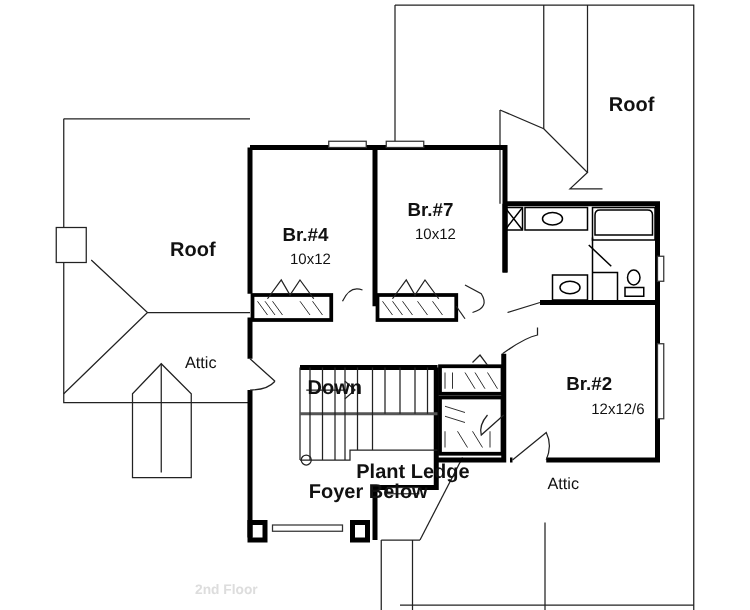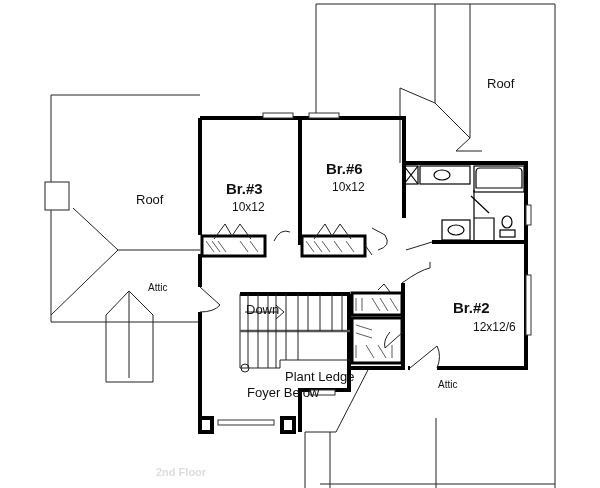--- a/index.html
+++ b/index.html
@@ -1,22 +1,22 @@
 <!DOCTYPE html>
 <html><head>
 <meta charset="utf-8">
 <style>
   html,body{margin:0;padding:0;background:#fff;}
   body{width:600px;height:488px;position:relative;overflow:hidden;font-family:"Liberation Sans",sans-serif;}
   svg{position:absolute;left:0;top:0;}
   .lbl{position:absolute;color:#111;font-family:"Liberation Sans",sans-serif;white-space:nowrap;}
   .room{font-weight:bold;font-size:15px;}
   .dim{font-size:12px;}
-  .area{font-size:13px;font-weight:normal;}
-  .area2{font-size:10px;}
+  .area{font-size:16px;font-weight:bold;}
+  .area2{font-size:13px;}
   .faint{color:#ddd;font-size:11px;font-weight:bold;text-align:center;}
 </style>
 </head>
 <body>
 
 <svg width="600" height="488" viewBox="0 0 600 488">
   <g fill="none" stroke="#222" stroke-width="1">
 
     <path d="M51 95 H200"></path>
     <path d="M51 95 V182"></path>
@@ -127,24 +127,24 @@
     <path d="M402 283 Q420 270 430 268 V262"></path>
     <path d="M403 332 L385 348 Q383 340 390 332"></path>
     <path d="M410 368 L437 346 Q442 356 437 368"></path>
     <path d="M378 290 L384 284 L390 292"></path>
   </g>
 </svg>
 
 <span class="lbl area" style="left:136px;top:192px;">Roof</span>
 <span class="lbl area" style="left:487px;top:76px;">Roof</span>
 
-<span class="lbl room" style="left:226px;top:180px;">Br.#3</span>
+<span class="lbl room" style="left:226px;top:180px;">Br.#4</span>
 <span class="lbl dim" style="left:232px;top:200px;">10x12</span>
 
-<span class="lbl room" style="left:326px;top:160px;">Br.#6</span>
+<span class="lbl room" style="left:326px;top:160px;">Br.#7</span>
 <span class="lbl dim" style="left:332px;top:180px;">10x12</span>
 
 <span class="lbl room" style="left:437px;top:299px;margin-left:16px;">Br.#2</span>
 <span class="lbl dim" style="left:437px;top:320px;margin-left:36px;">12x12/6</span>
 
 <span class="lbl area2" style="left:148px;top:282px;">Attic</span>
 <span class="lbl area2" style="left:438px;top:379px;">Attic</span>
 
 <span class="lbl area" style="left:246px;top:302px;">Down</span>
 <span class="lbl area" style="left:209px;top:385px;padding-left:38px;">Foyer Below</span>

